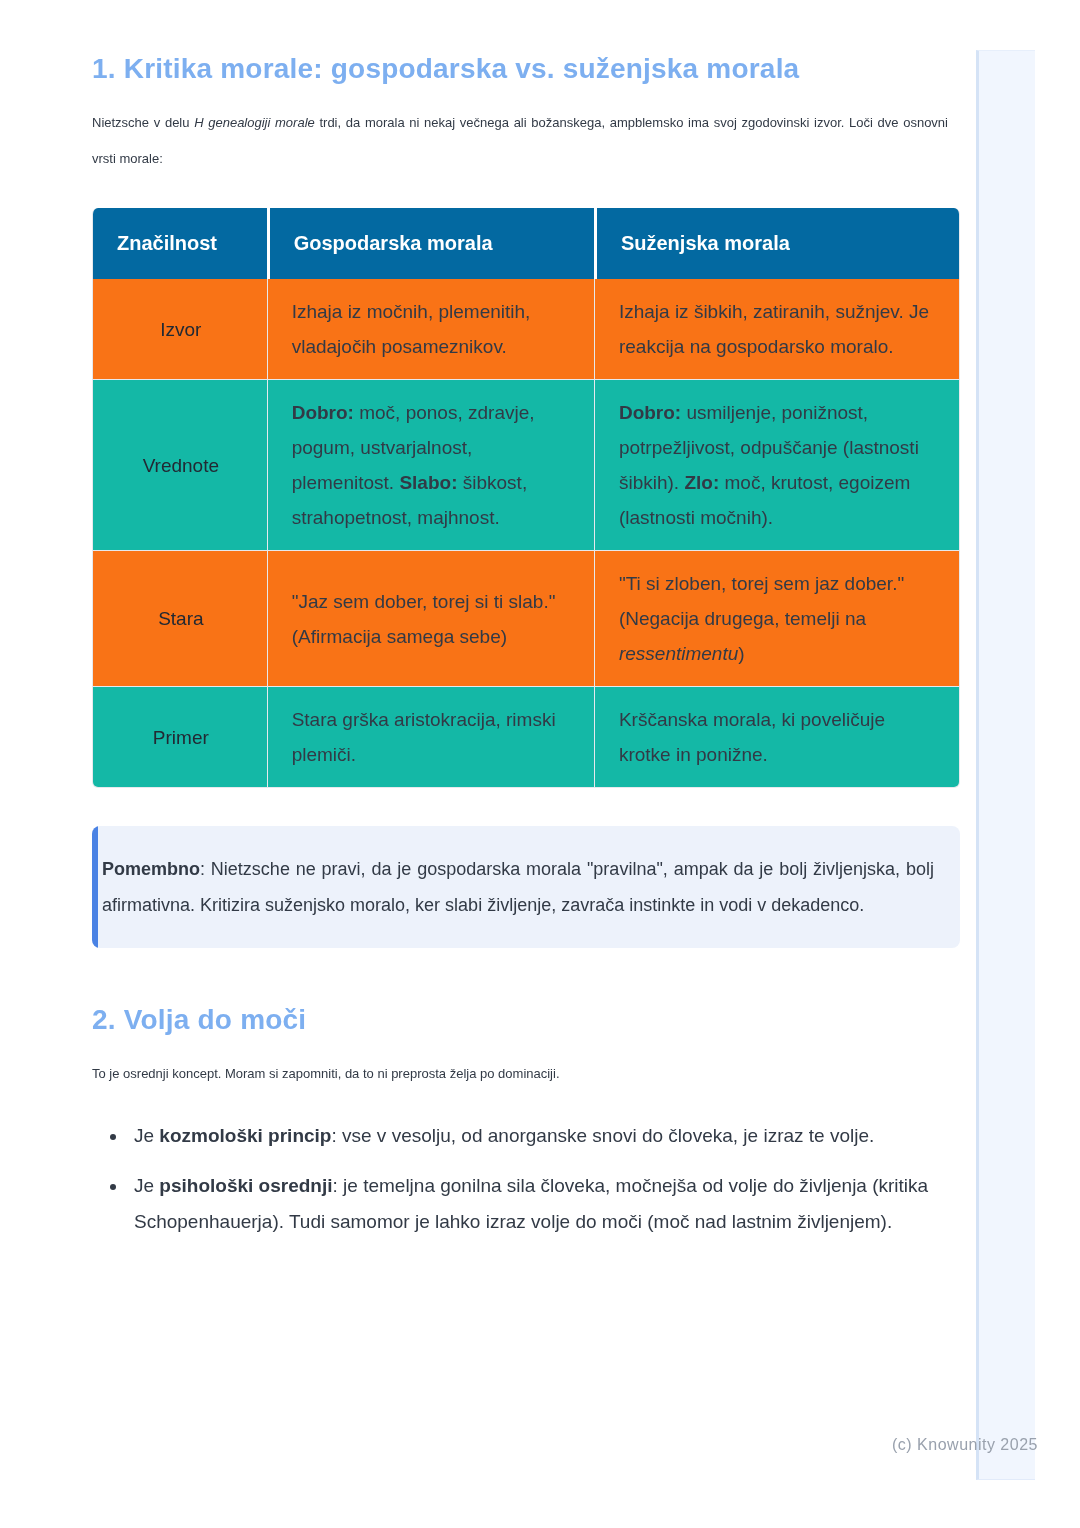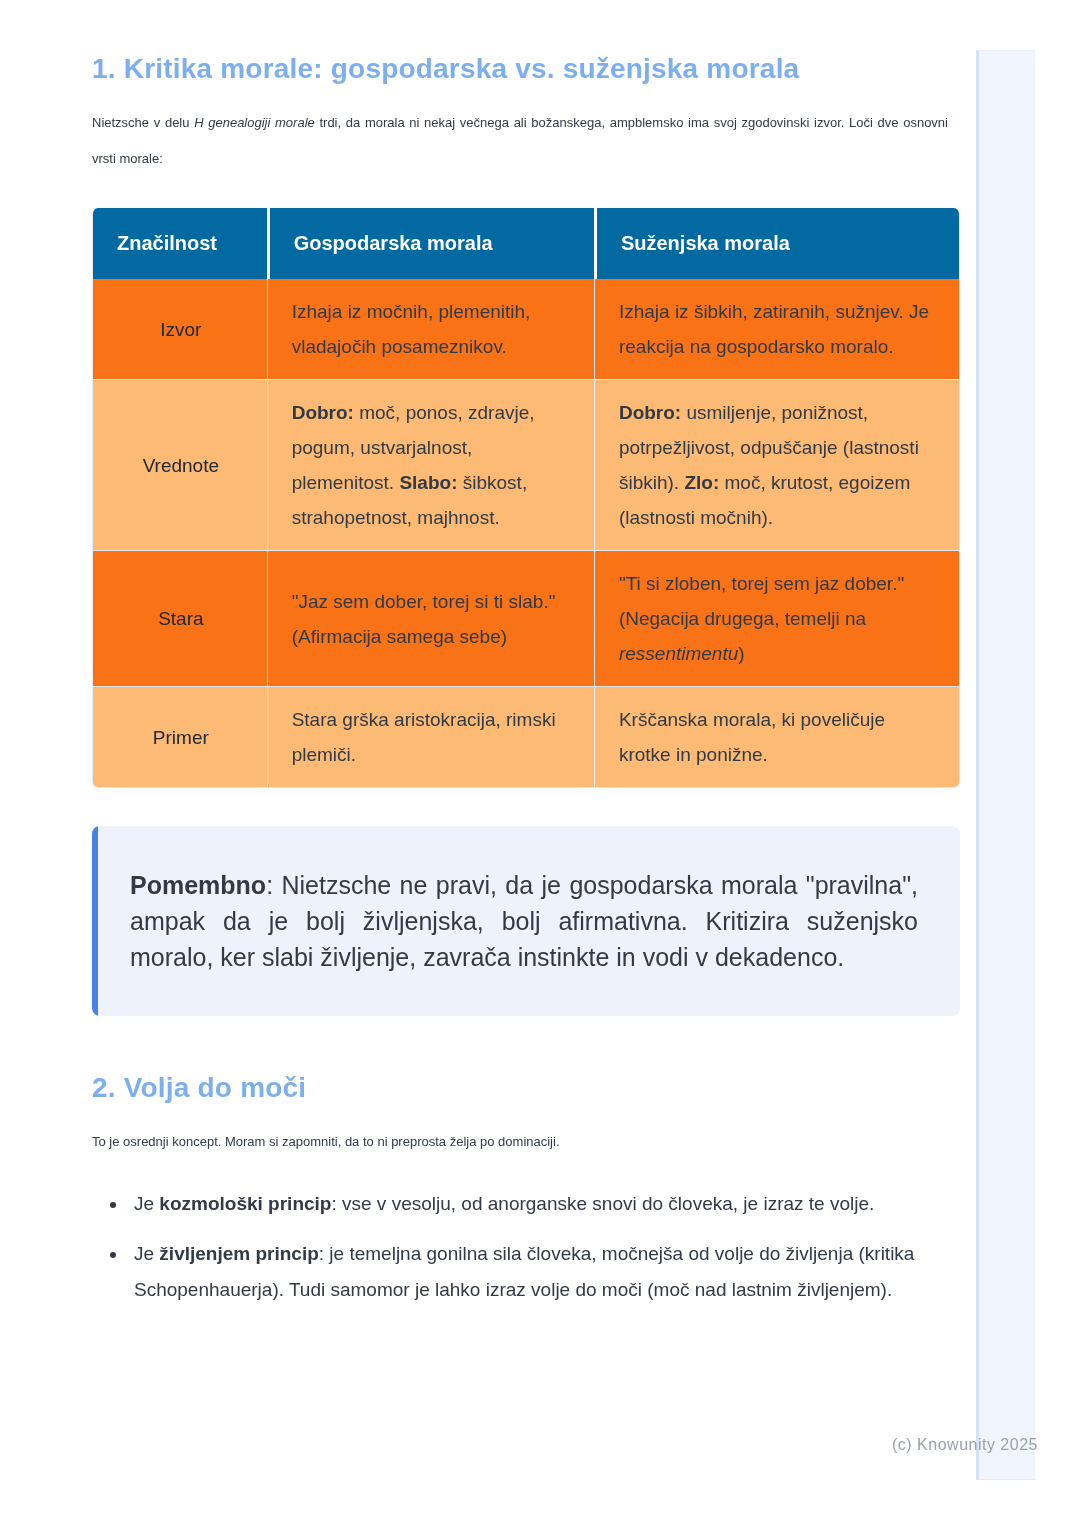--- a/index.html
+++ b/index.html
@@ -71,41 +71,41 @@
     padding: 15px 22px 15px 24px;
     vertical-align: middle;
     text-align: left;
     background: #f97316;
   }
   tbody th.rowlabel {
     font-weight: normal;
     color: #222933;
     text-align: center;
   }
-  tbody tr.alt td, tbody tr.alt th.rowlabel { background: #fdba74; }
+  tbody tr.alt td, tbody tr.alt th.rowlabel { background: #14b8a6; }
   tbody td + td, tbody th.rowlabel + td { border-left: 1px solid #e6e9ed; }
   tbody tr + tr td, tbody tr + tr th.rowlabel { border-top: 1px solid #e6e9ed; }
 
   
   .callout {
     margin-top: 38px;
     display: flex;
     border-radius: 8px;
     overflow: hidden;
     background: #edf2fb;
   }
   .callout-bar {
     flex: 0 0 6px;
     background: #4a82e4;
   }
   .callout-text {
-    font-size: 25px;
+    font-size: 18px;
     line-height: 36px;
-    margin: 16px;
-    padding: 25px 26px 25px 16px;
+    margin: 0;
+    padding: 25px 26px 25px 4px;
     text-align: justify;
   }
 
   
   ul.principles {
     margin: 26px 0 8px 0;
     padding: 0 0 0 36px;
     list-style: disc;
   }
   ul.principles li {
@@ -196,17 +196,17 @@
       <div class="callout-bar"></div>
       <p class="callout-text"><span class="b">Pomembno</span><span>: Nietzsche ne pravi, da je gospodarska morala "pravilna", ampak da je bolj življenjska, bolj afirmativna. Kritizira suženjsko moralo, ker slabi življenje, zavrača instinkte in vodi v dekadenco.</span></p>
     </div>
 
     <h2>2. Volja do moči</h2>
 
     <p class="para justify">To je osrednji koncept. Moram si zapomniti, da to ni preprosta želja po dominaciji.</p>
 
     <ul class="principles">
       <li><span>Je </span><span class="b">kozmološki princip</span><span>: vse v vesolju, od anorganske snovi do človeka, je izraz te volje.</span></li>
-      <li><span>Je </span><span class="b">življenjem princip</span><span>: je temeljna gonilna sila človeka, močnejša od volje do življenja (kritika Schopenhauerja). Tudi samomor je lahko izraz volje do moči (moč nad lastnim življenjem).</span></li>
+      <li><span>Je </span><span class="b">psihološki osrednji</span><span>: je temeljna gonilna sila človeka, močnejša od volje do življenja (kritika Schopenhauerja). Tudi samomor je lahko izraz volje do moči (moč nad lastnim življenjem).</span></li>
     </ul>
 
   </main>
 </div>
 
 </body></html>

